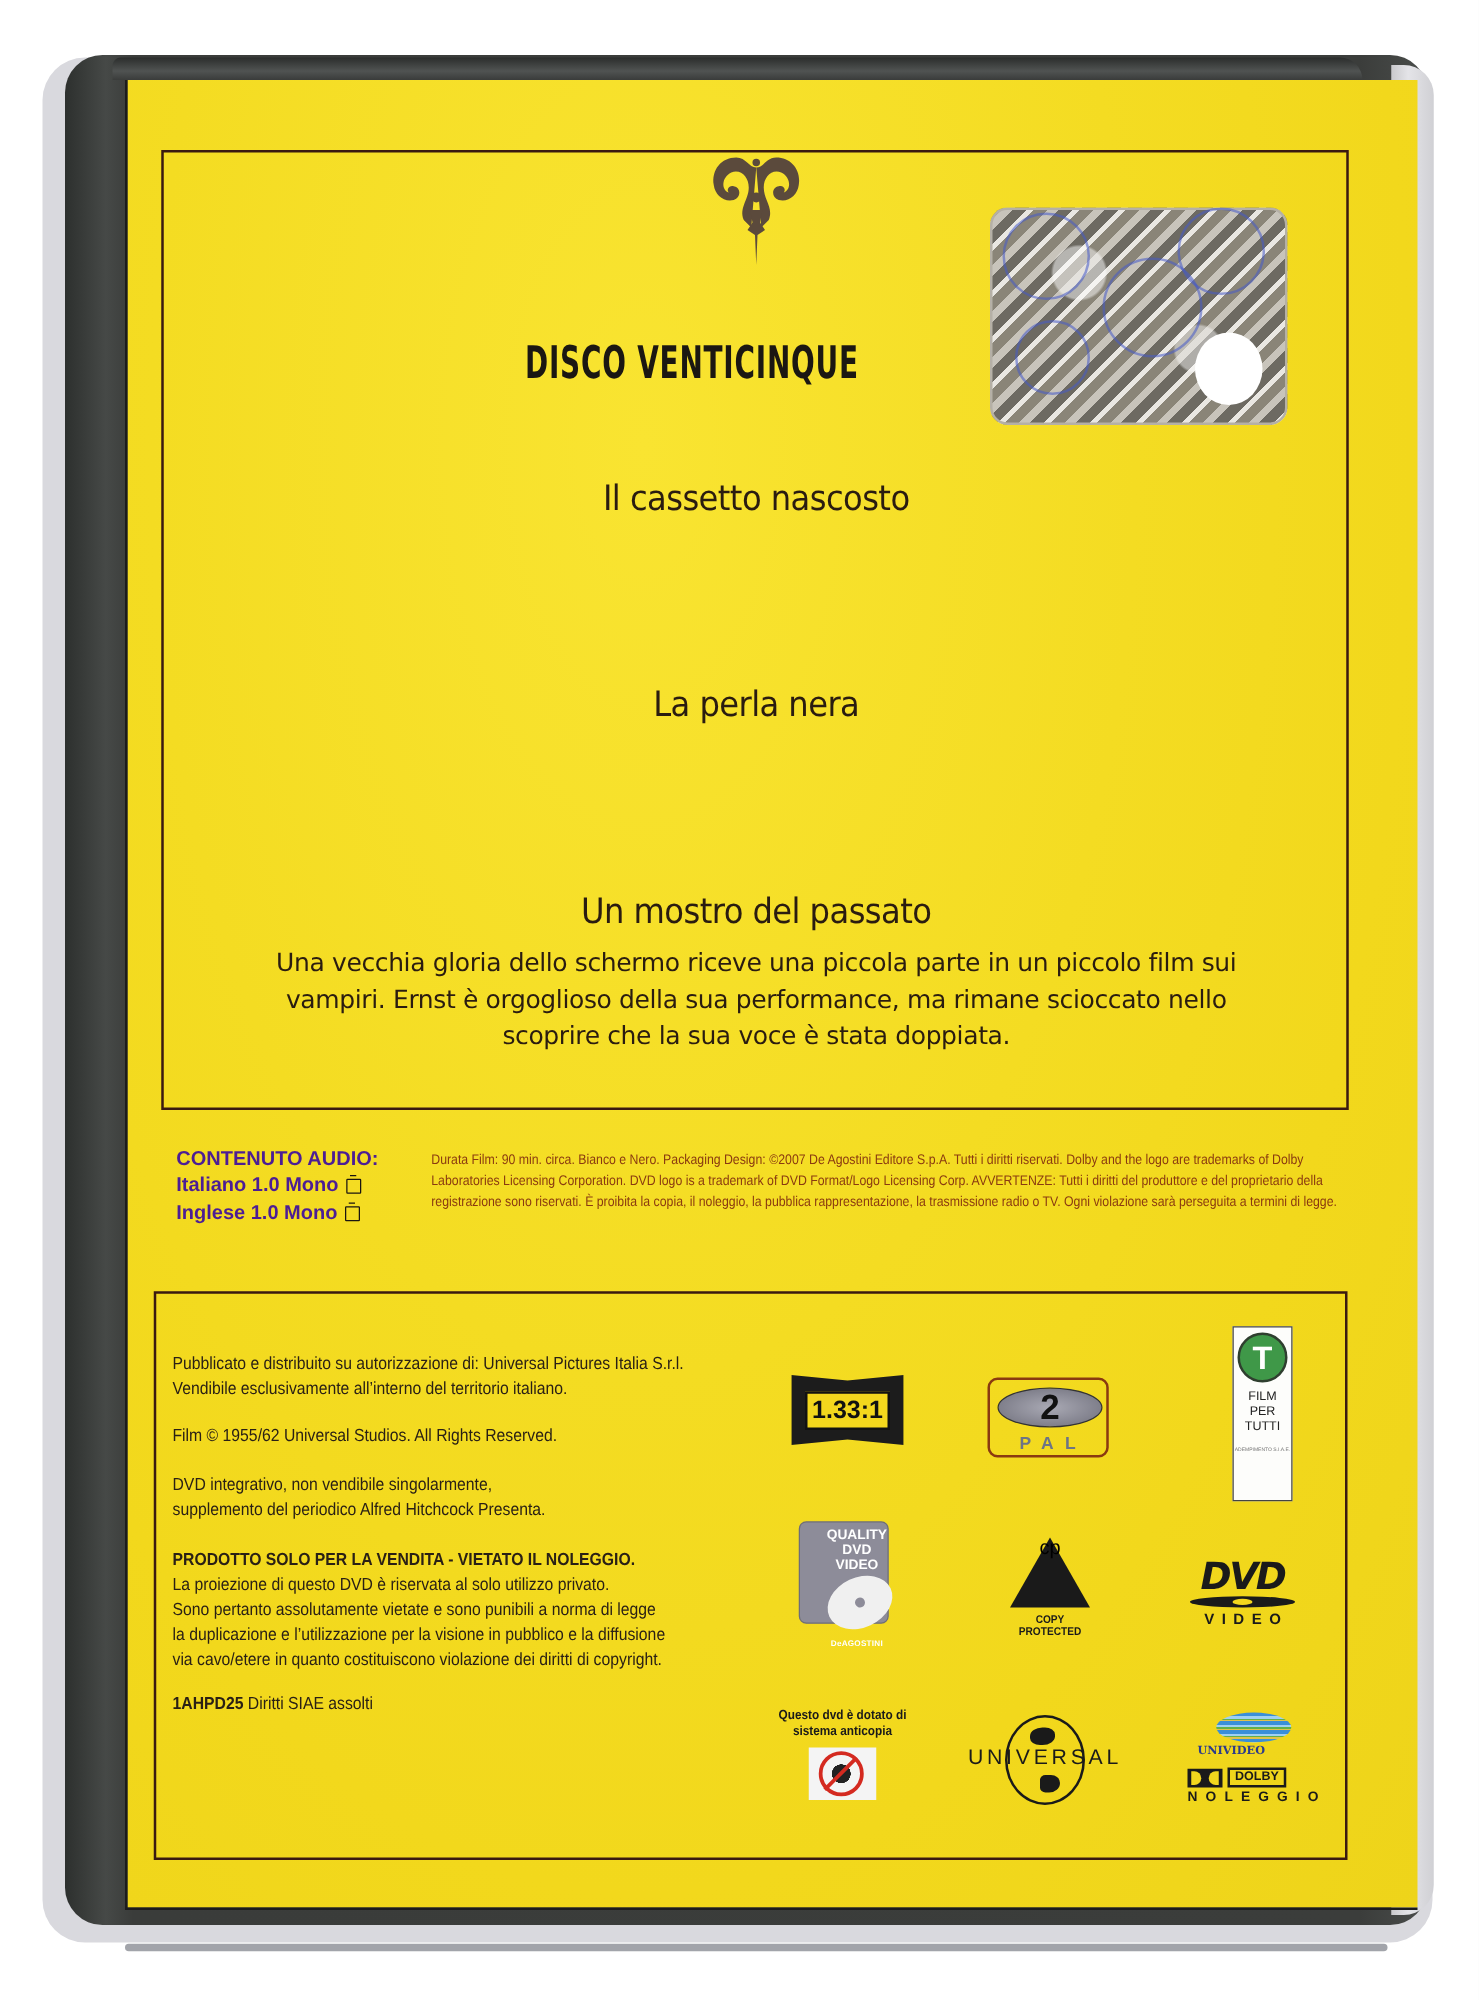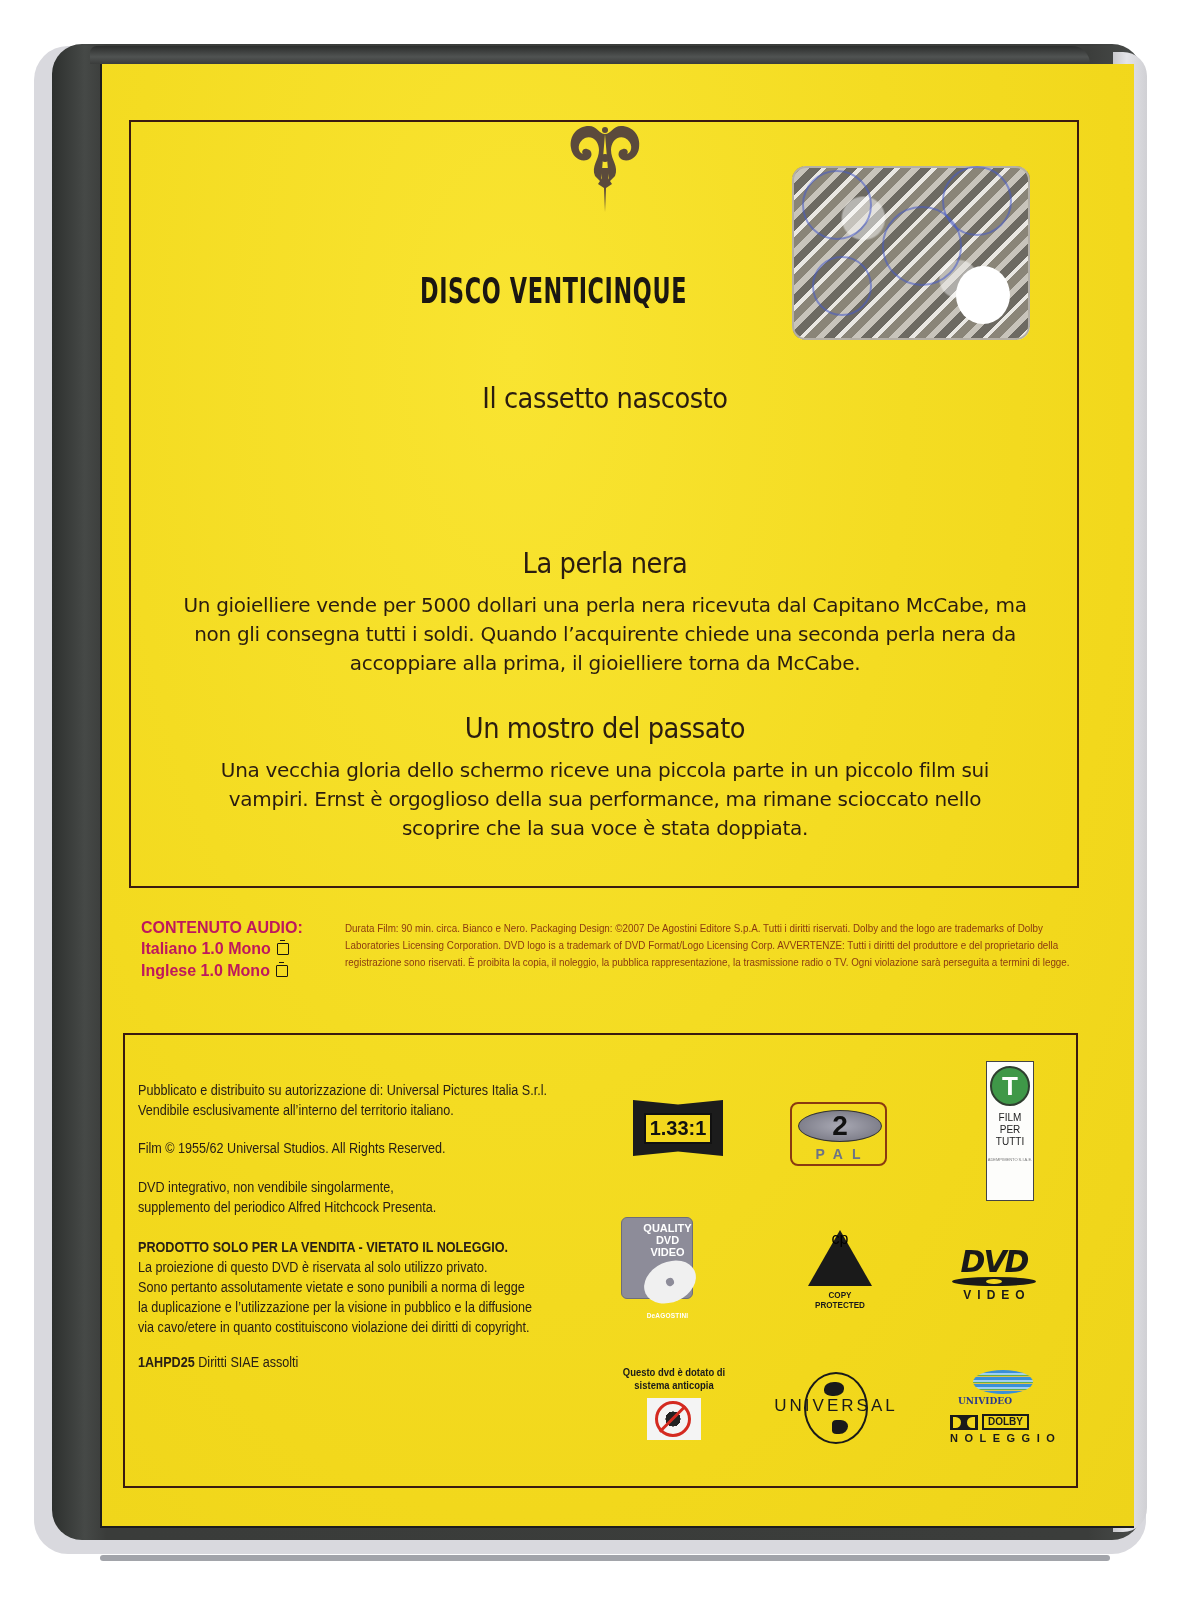--- a/index.html
+++ b/index.html
@@ -88,21 +88,21 @@
       margin-top: 10px; letter-spacing: -0.3px;
     }
     .ep1 { top: 382px; }
     .ep1 p { padding: 0 140px; }
     .ep2 { top: 547px; }
     .ep2 p { padding: 0 20px; }
     .ep3 { top: 712px; }
     .ep3 p { padding: 0 60px; }
 
     
-    .audio { position: absolute; left: 141px; top: 918px; color: #be185d; }
+    .audio { position: absolute; left: 141px; top: 918px; color: #4c1d95; }
     .audio .hdr { font-weight: bold; font-size: 16px; line-height: 20px; }
     .audio .row { font-weight: bold; font-size: 16px; line-height: 22px; display: flex; align-items: center; gap: 6px; }
     .audio .tv-ic {
       display: inline-block; width: 12px; height: 12px; border: 1.5px solid #1a1510; border-radius: 1px; position: relative;
     }
     .audio .tv-ic::after {
       content: ""; position: absolute; left: 2px; top: -4px; width: 5px; height: 3px; border-top: 1.5px solid #1a1510;
     }
 
     .legal {
@@ -145,21 +145,21 @@
       text-align: center; padding-top: 4px;
     }
     .tutti .circ {
       width: 40px; height: 40px; border-radius: 50%; margin: 0 auto; background: #3f9848; border: 2px solid #2f3f2f;
       color: #fff; font-weight: bold; font-size: 26px; line-height: 36px;
     }
     .tutti .t { font-size: 10px; line-height: 12px; margin-top: 6px; color: #222; }
     .tutti .small { font-size: 4px; line-height: 7px; color: #777; margin-top: 8px; }
 
     .quality {
-      left: 621px; top: 1217px; width: 72px; height: 82px; background: #8d8c99; border-radius: 6px; border: 1px solid #6d6d79;
+      left: 639px; top: 1217px; width: 72px; height: 82px; background: #8d8c99; border-radius: 6px; border: 1px solid #6d6d79;
       text-align: center; color: #fff; font-weight: bold; font-size: 11px; line-height: 12px; padding-top: 4px; padding-left: 21px;
     }
     .quality .disc {
       width: 54px; height: 40px; margin: 4px auto 0; border-radius: 50%; background: #f0f0f0; transform: rotate(-25deg);
       position: relative;
     }
     .quality .disc::after { content: ""; position: absolute; left: 23px; top: 16px; width: 8px; height: 8px; border-radius: 50%; background: #8d8c99; }
     .quality .brand { font-size: 6.5px; margin-top: 8px; letter-spacing: .2px; }
 
     .cp { left: 800px; top: 1230px; width: 80px; height: 76px; text-align: center; }
@@ -234,21 +234,20 @@
   <div class="dot"></div>
 </div>
 
 <div class="disc-title">DISCO VENTICINQUE</div>
 
 <div class="episode ep1">
   <h2>Il cassetto nascosto</h2>
 </div>
 <div class="episode ep2">
   <h2>La perla nera</h2>
-  <p>Un gioielliere vende per 5000 dollari una perla nera ricevuta dal Capitano McCabe, ma non gli consegna tutti i soldi. Quando l’acquirente chiede una seconda perla nera da accoppiare alla prima, il gioielliere torna da McCabe.</p>
 </div>
 <div class="episode ep3">
   <h2>Un mostro del passato</h2>
   <p>Una vecchia gloria dello schermo riceve una piccola parte in un piccolo film sui vampiri. Ernst è orgoglioso della sua performance, ma rimane scioccato nello scoprire che la sua voce è stata doppiata.</p>
 </div>
 
 <div class="audio">
   <div class="hdr">CONTENUTO AUDIO:</div>
   <div class="row">
     <span>Italiano 1.0 Mono</span>

